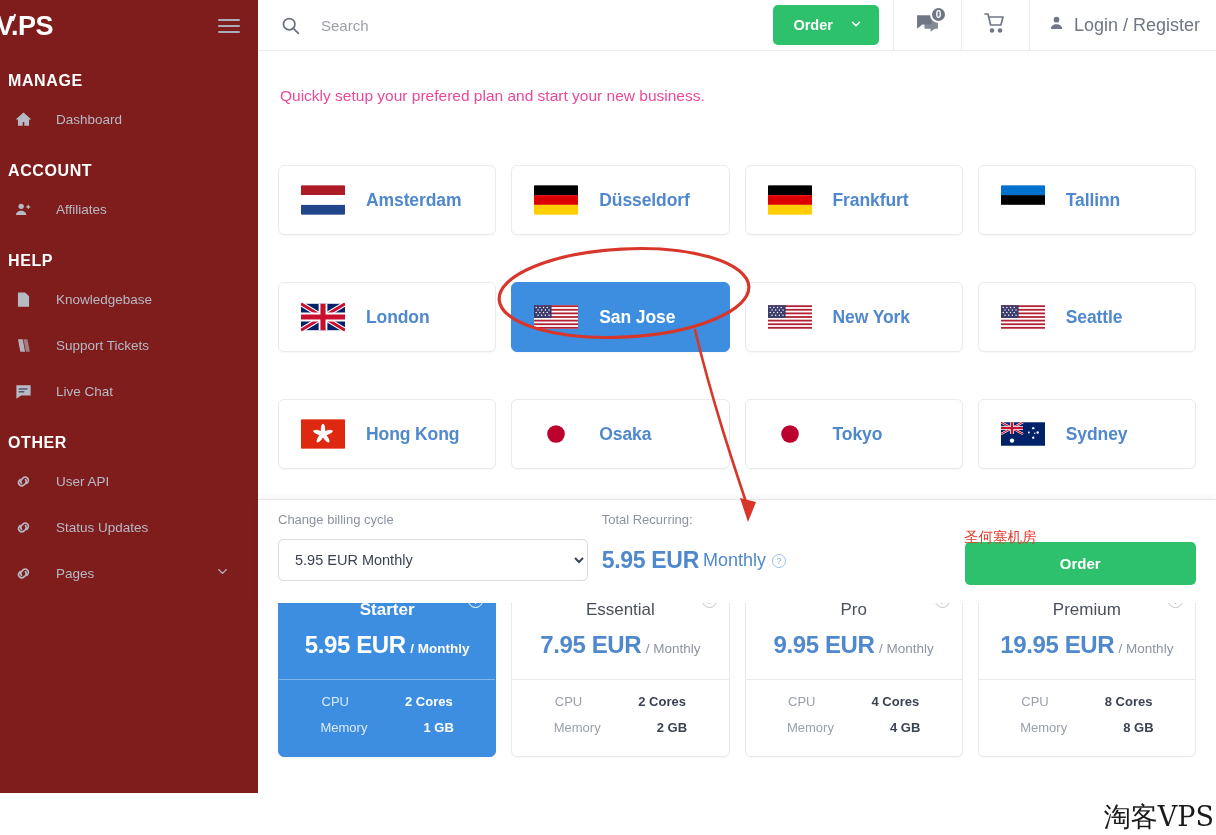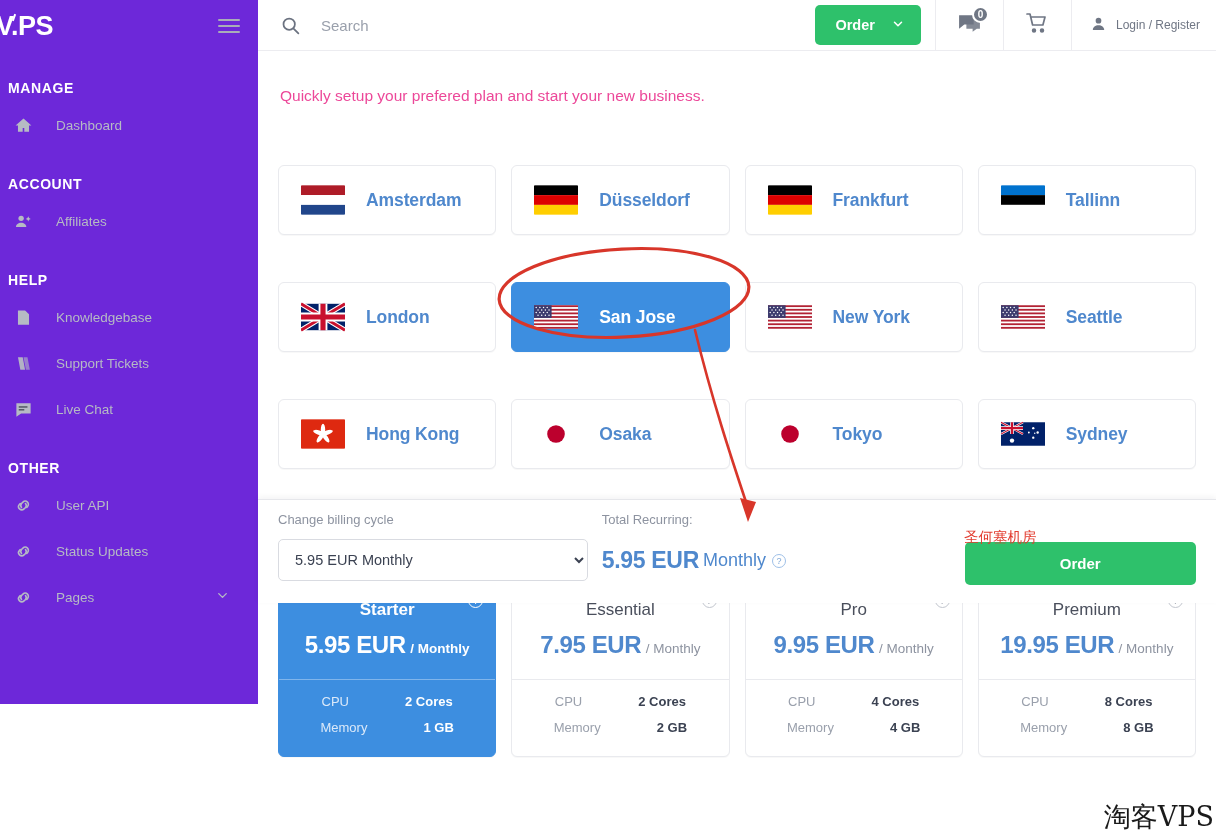--- a/index.html
+++ b/index.html
@@ -6,22 +6,22 @@
   html, body {
     width: 1216px; height: 835px;
     font-family: "Liberation Sans", sans-serif;
     background: #ffffff;
     overflow: hidden;
   }
   #app { position: relative; width: 1216px; height: 835px; display: flex; }
 
   
   .sidebar {
-    width: 258px; height: 704px;
-    background: #6d28d9;
+    width: 258px; height: 793px;
+    background: #7f1d1d;
     flex: 0 0 258px;
     position: relative;
     overflow: hidden;
   }
   .sb-brand {
     height: 52px;
     display: flex; align-items: center; justify-content: space-between;
     padding: 0 18px 0 0;
   }
   .sb-logo {
@@ -40,25 +40,25 @@
     background: #ffffff;
     transform: rotate(20deg);
   }
   .hamburger { width: 22px; cursor: pointer; }
   .hamburger span {
     display: block; height: 2px; background: #a9adb8;
     margin: 4px 0; border-radius: 1px;
   }
   .sb-section {
     color: #ffffff;
-    font-size: 14px;
+    font-size: 16px;
     font-weight: 700;
     letter-spacing: 0.6px;
     padding: 0 0 0 8px;
-    margin-top: 28px;
+    margin-top: 20px;
     margin-bottom: 6px;
   }
   .sb-item {
     display: flex; align-items: center;
     height: 46px;
     padding-left: 8px;
     color: #b6bac4;
     font-size: 13.5px;
     cursor: pointer;
     position: relative;
@@ -138,21 +138,21 @@
     border-radius: 50%;
     display: flex; align-items: center; justify-content: center;
     border: 2px solid #fff;
   }
   .login-cell {
     height: 51px;
     display: flex; align-items: center; gap: 9px;
     border-left: 1px solid #ececf0;
     padding: 0 16px 0 18px;
     color: #6f7684;
-    font-size: 12px;
+    font-size: 18px;
     cursor: pointer;
     white-space: nowrap;
   }
 
   
   .content { padding: 0 20px 0 20px; }
   .subtitle {
     color: #ec4899;
     font-size: 15.5px;
     padding: 36px 0 0 2px;

